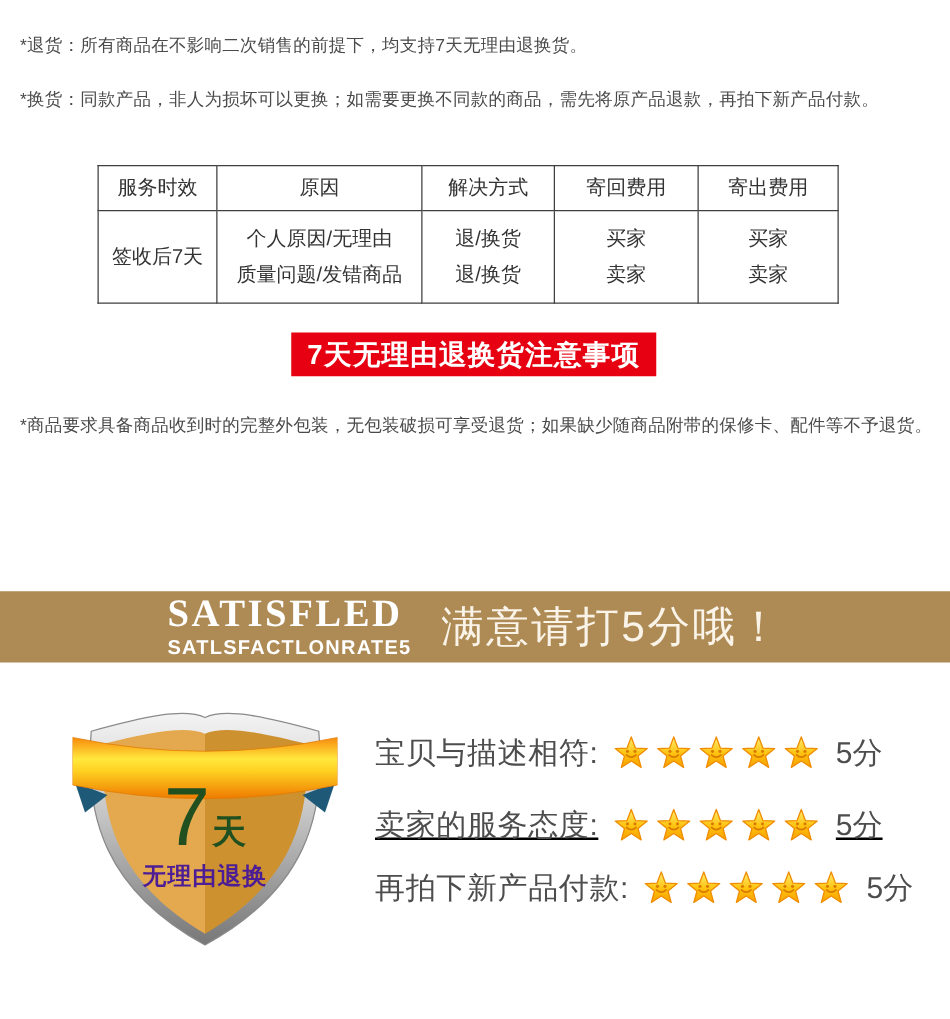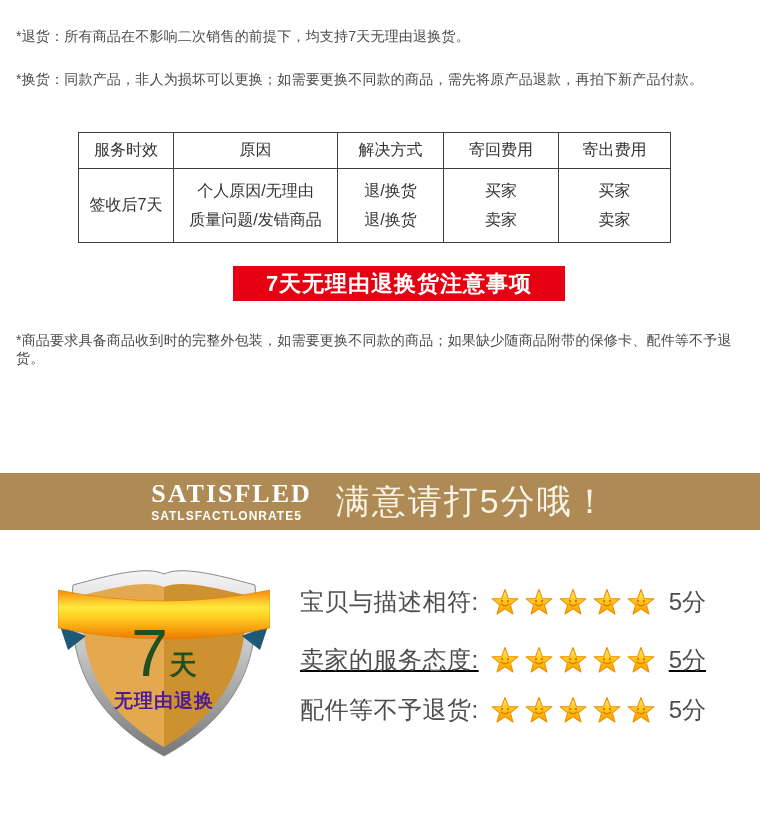--- a/index.html
+++ b/index.html
@@ -23,35 +23,35 @@
   }
   table.policy th, table.policy td {
     border:1px solid #3f3f3f; text-align:center; font-weight:normal;
     font-size:16px; vertical-align:middle;
   }
   table.policy thead tr { height:36px; }
   table.policy tbody tr { height:74px; }
   .tline { padding:4px 0; }
 
   .red-banner {
-    position:absolute; left:233px; top:266px; width:332px; height:35px;
+    position:absolute; left:233px; top:266px; width:292px; height:35px;
     background:#e60012; color:#fff; font-size:22px; font-weight:bold;
     display:flex; align-items:center; justify-content:center; letter-spacing:1px;
   }
 
   .gold-banner {
     position:absolute; left:0; top:473px; width:760px; height:57px;
     background:#ae8a55; display:flex; align-items:center; justify-content:center; gap:24px;
   }
   .gb-en { text-align:left; color:#fff; }
   .gb-en .t1 {
     font-family:"Liberation Serif","DejaVu Serif",serif; font-weight:bold;
-    font-size:26px; letter-spacing:2px; line-height:1.05;
-  }
-  .gb-en .t2 { font-size:12px; font-weight:bold; letter-spacing:1px; margin-top:2px; }
+    font-size:31px; letter-spacing:2px; line-height:1.05;
+  }
+  .gb-en .t2 { font-size:16px; font-weight:bold; letter-spacing:1px; margin-top:2px; }
   .gb-cn { color:#f9f3e8; font-size:34px; font-weight:300; letter-spacing:2px; }
 
   .badge { position:absolute; left:58px; top:560px; width:212px; height:200px; }
   .badge svg { position:absolute; left:0; top:0; }
   .badge .ribbon-text {
     position:absolute; left:0; top:44px; width:212px; text-align:center;
     font-size:22px; font-weight:bold; color:#1c2b00; letter-spacing:2px;
   }
   .badge .seven-row {
     position:absolute; left:0; top:62px; width:212px;
@@ -137,21 +137,21 @@
           <div class="tline">卖家</div>
         </td>
       </tr>
     </tbody>
   </table>
 
   <div class="red-banner" style="background: rgb(230, 0, 18);">
     <span>7天无理由退换货注意事项</span>
   </div>
 
-  <p class="note n3">*商品要求具备商品收到时的完整外包装，如需要更换不同款的商品；如果缺少随商品附带的保修卡、配件等不予退货。</p>
+  <p class="note n3">*商品要求具备商品收到时的完整外包装，无包装破损可享受退货；如果缺少随商品附带的保修卡、配件等不予退货。</p>
 
   <div class="gold-banner" style="background: rgb(174, 138, 85);">
     <div class="gb-en">
       <div class="t1">SATISFLED</div>
       <div class="t2">SATLSFACTLONRATE5</div>
     </div>
     <div class="gb-cn">满意请打5分哦！</div>
   </div>
 
   <div class="badge">
@@ -228,21 +228,21 @@
         <svg class="star" viewBox="0 0 27 27">
           <use href="#star-sym"></use>
         </svg>
         <svg class="star" viewBox="0 0 27 27">
           <use href="#star-sym"></use>
         </svg>
       </span>
     <span class="rating-score">5分</span>
   </div>
   <div class="rating-row r3">
-    <span class="rating-label">配件等不予退货:</span>
+    <span class="rating-label">再拍下新产品付款:</span>
     <span class="stars">
         <svg class="star" viewBox="0 0 27 27">
           <use href="#star-sym"></use>
         </svg>
         <svg class="star" viewBox="0 0 27 27">
           <use href="#star-sym"></use>
         </svg>
         <svg class="star" viewBox="0 0 27 27">
           <use href="#star-sym"></use>
         </svg>

